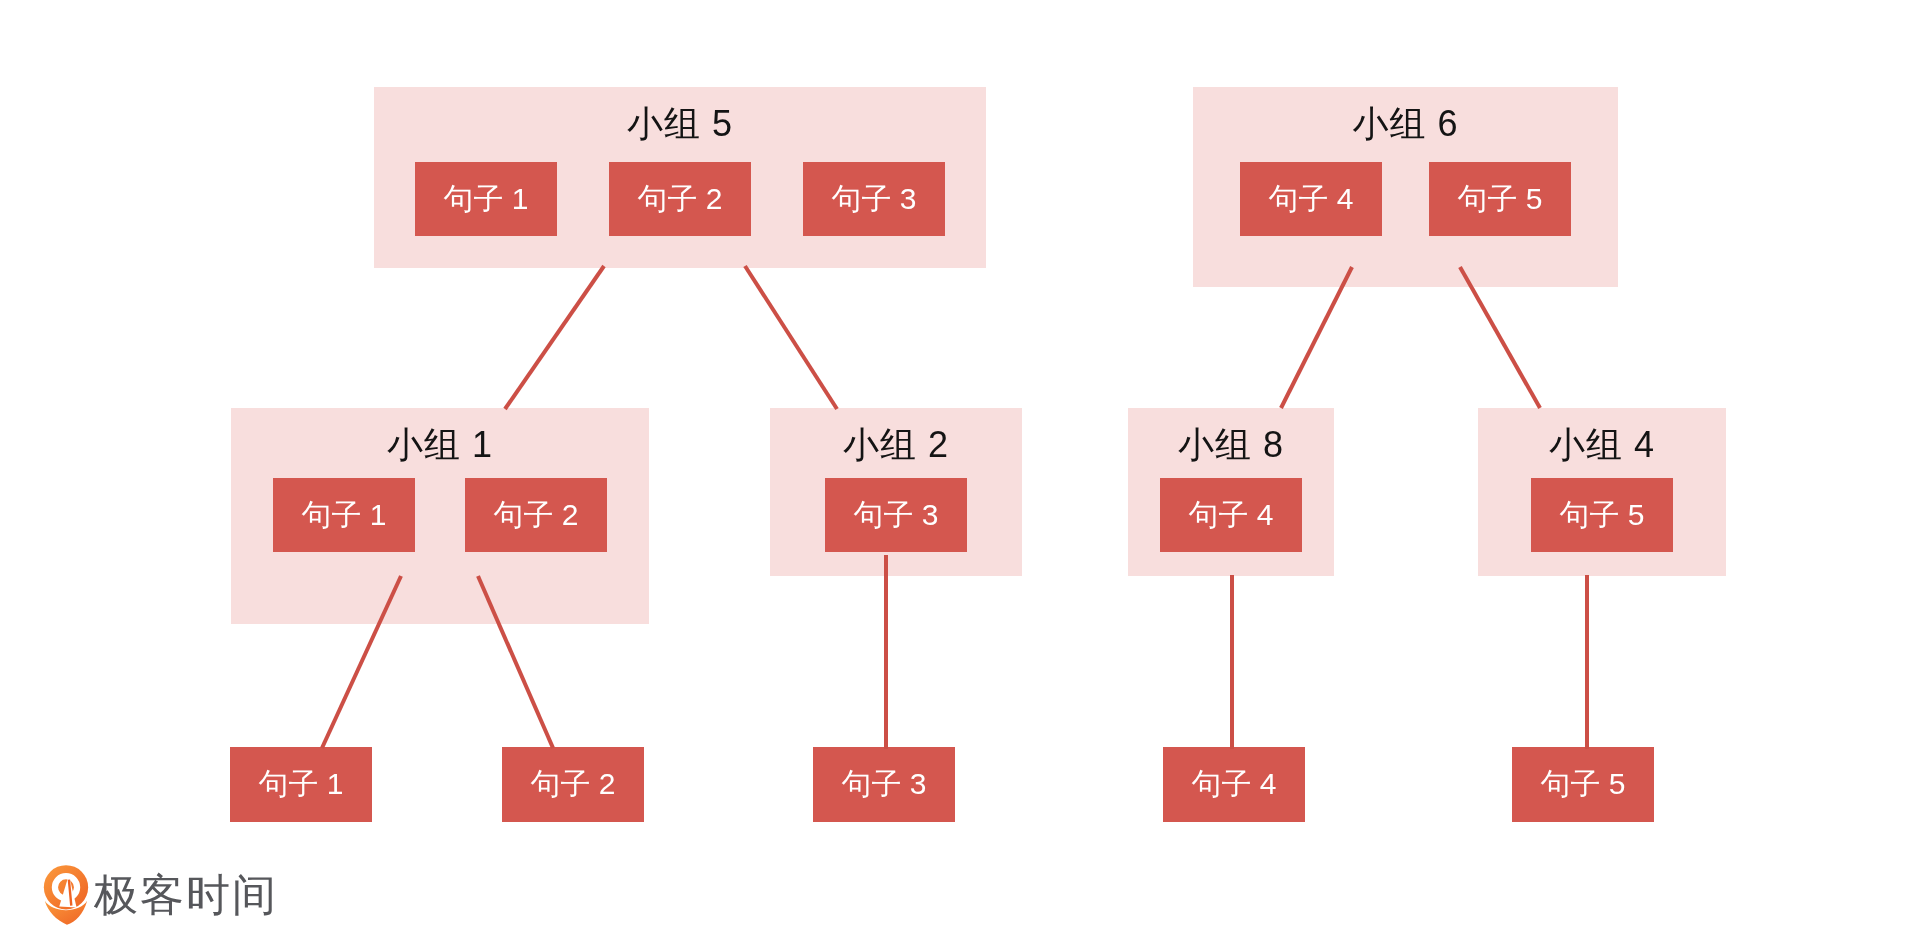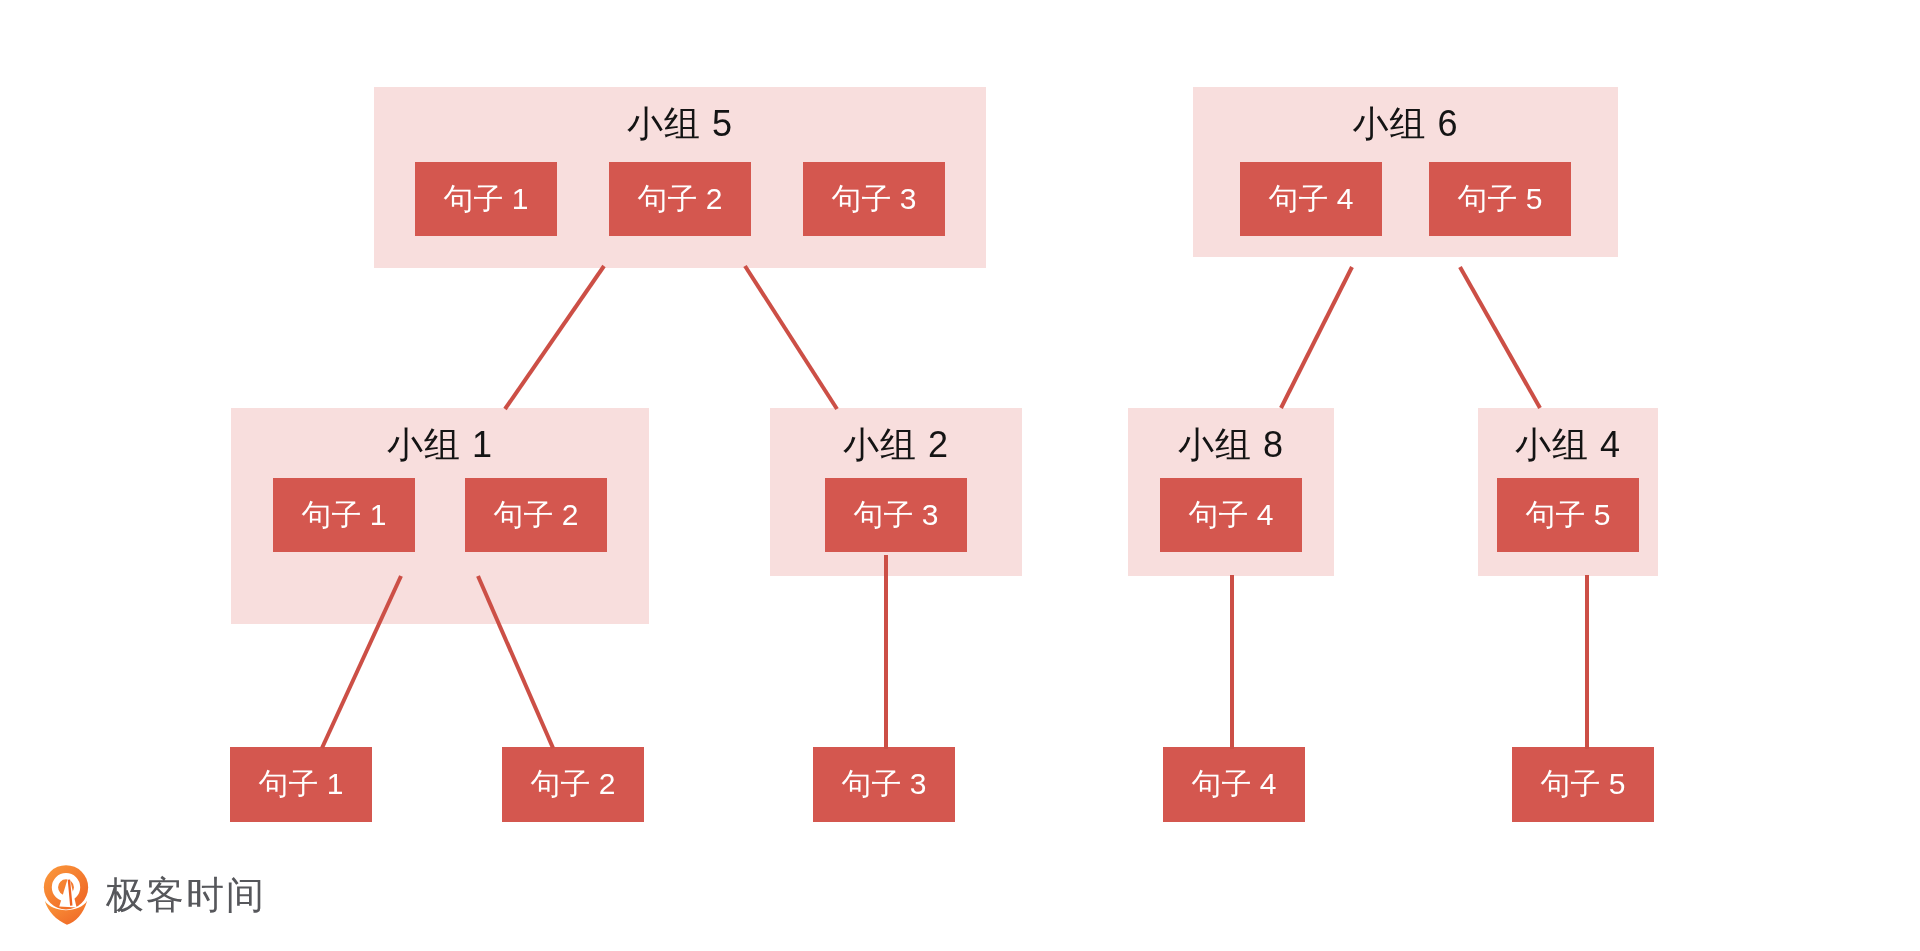--- a/index.html
+++ b/index.html
@@ -44,46 +44,46 @@
   .chip{
     display:inline-flex;align-items:center;justify-content:center;
     min-width:142px;height:74px;padding:0 16px;
     background:var(--chip-bg);color:var(--chip-text);
     font-size:30px;white-space:pre;
     z-index:2;
   }
   .leaf{position:absolute;height:75px;z-index:1;}
   
   .g5{left:374px;top:87px;width:612px;height:181px;}
-  .g6{left:1193px;top:87px;width:425px;height:170px;}
+  .g6{left:1193px;top:87px;width:425px;height:200px;}
   .g1{left:231px;top:408px;width:418px;height:216px;}
   .g2{left:770px;top:408px;width:252px;height:168px;}
   .g3{left:1128px;top:408px;width:206px;height:168px;}
-  .g4{left:1478px;top:408px;width:180px;height:168px;}
+  .g4{left:1478px;top:408px;width:248px;height:168px;}
   .g5 .chip-row,.g6 .chip-row{top:75px;}
   .g1 .chip-row,.g2 .chip-row,.g3 .chip-row,.g4 .chip-row{top:70px;}
   .g5 .chip-row{gap:52px;}
   .g6 .chip-row{gap:47px;}
   .g1 .chip-row{gap:50px;}
   
   .l1{left:230px;top:747px;}
   .l2{left:502px;top:747px;}
   .l3{left:813px;top:747px;}
   .l4{left:1163px;top:747px;}
   .l5{left:1512px;top:747px;}
   
   .logo{
     position:absolute;left:40px;top:863px;
     display:flex;align-items:center;
     z-index:1;
   }
   .logo-icon{width:52px;height:64px;flex:0 0 auto;}
   .logo-text{
-    margin-left:14px;
-    font-size:38px;color:var(--logo-text-color);
+    margin-left:2px;
+    font-size:44px;color:var(--logo-text-color);
     letter-spacing:2px;line-height:64px;
     white-space:pre;
   }
 </style>
 </head>
 <body>
 
 <div class="canvas">
 
   <svg class="edges" viewBox="0 0 1920 951" xmlns="http://www.w3.org/2000/svg">

